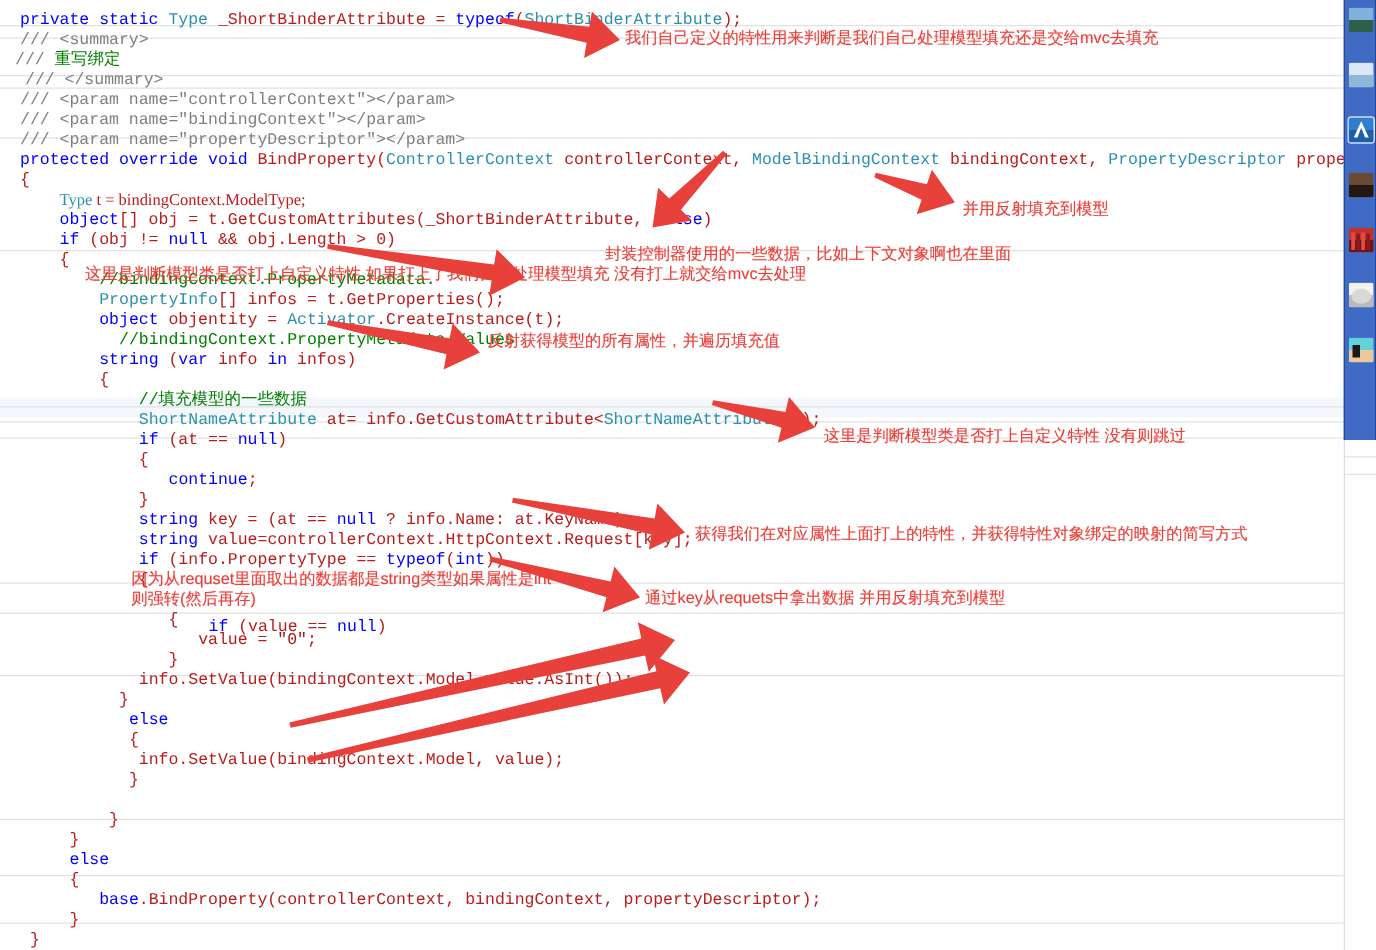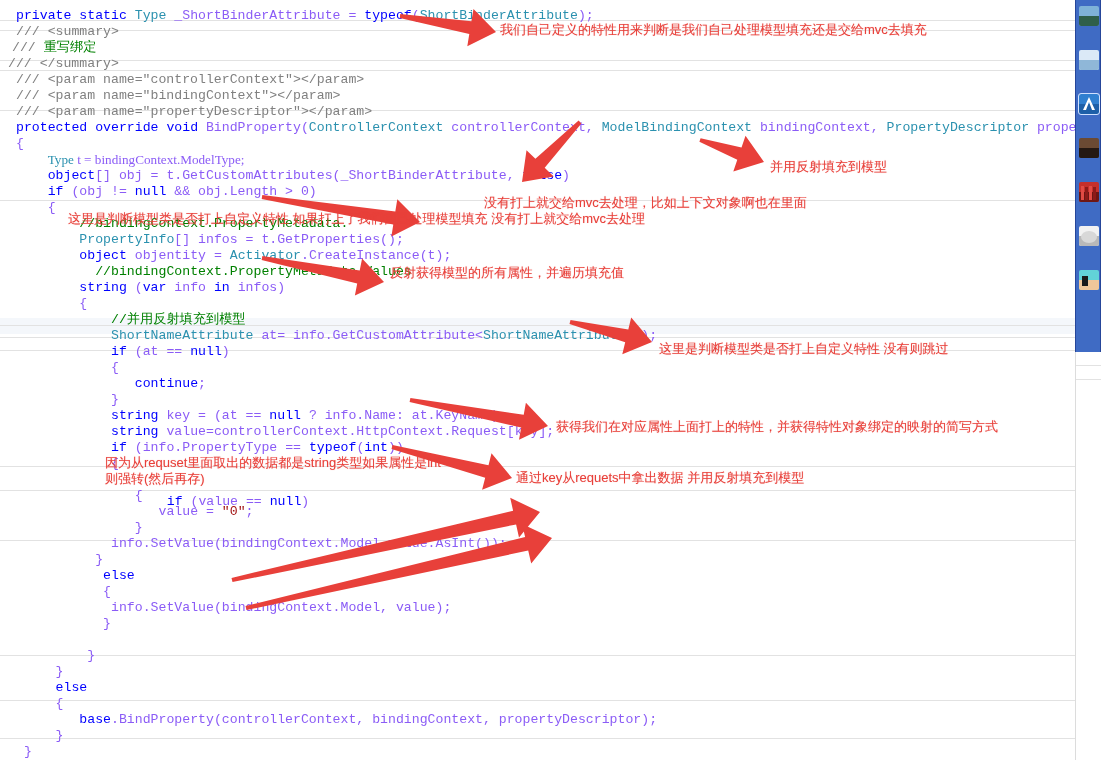--- a/index.html
+++ b/index.html
@@ -58,21 +58,21 @@
     width: 1075px;
     background: #f4f7fb;
   }
 
   
   .kw   { color: #0000ff; text-align: right; }
   .typ  { color: #2b91af; }
   .str  { color: #a31515; }
   .cmt  { color: #808080; }
   .cmtg { color: #008000; }
-  .pln  { color: #8b5cf6; }
+  .pln  { color: #b91c1c; }
 
   
   .anno {
     position: absolute;
     white-space: pre;
     font-family: "Liberation Sans", "DejaVu Sans", sans-serif;
     font-size: 13px;
     line-height: 16px;
     color: #e8403a;
     text-shadow: 0 0 1px rgba(232,64,58,0.35);
@@ -161,37 +161,37 @@
         <div class="hrule" style="top: 490px;"></div>
         <div class="hrule" style="top: 540px;"></div>
         <div class="hrule" style="top: 655px;"></div>
         <div class="hrule" style="top: 700px;"></div>
         <div class="hrule" style="top: 738px;"></div>
       </div>
     <div id="code-lines">
         <div class="code-line" style="top: 8px; left: 16px;"><span class="kw">private</span><span class="pln"> </span><span class="kw">static</span><span class="pln"> </span><span class="typ">Type</span><span class="pln"> _ShortBinderAttribute = </span><span class="kw">typeof</span><span class="pln">(</span><span class="typ">ShortBinderAttribute</span><span class="pln">);</span></div>
         <div class="code-line" style="top: 24px; left: 16px;"><span class="cmt">/// &lt;summary&gt;</span></div>
         <div class="code-line" style="top: 40px; left: 12px;"><span class="cmt">/// </span><span class="cmtg">重写绑定</span></div>
-        <div class="code-line" style="top: 56px; left: 8px;"><span class="cmt">/// &lt;/summary&gt;</span></div>
+        <div class="code-line" style="top: 56px; left: 20px;"><span class="cmt">/// &lt;/summary&gt;</span></div>
         <div class="code-line" style="top: 72px; left: 16px;"><span class="cmt">/// &lt;param name="controllerContext"&gt;&lt;/param&gt;</span></div>
         <div class="code-line" style="top: 88px; left: 16px;"><span class="cmt">/// &lt;param name="bindingContext"&gt;&lt;/param&gt;</span></div>
         <div class="code-line" style="top: 104px; left: 16px;"><span class="cmt">/// &lt;param name="propertyDescriptor"&gt;&lt;/param&gt;</span></div>
         <div class="code-line" style="top: 120px; left: 16px;"><span class="kw">protected</span><span class="pln"> </span><span class="kw">override</span><span class="pln"> </span><span class="kw">void</span><span class="pln"> BindProperty(</span><span class="typ">ControllerContext</span><span class="pln"> controllerContext, </span><span class="typ">ModelBindingContext</span><span class="pln"> bindingContext, </span><span class="typ">PropertyDescriptor</span><span class="pln"> propertyDescriptor)</span></div>
         <div class="code-line" style="top: 136px; left: 16px;"><span class="pln">{</span></div>
         <div class="code-line" style="top: 152px; left: 47.68px; font-family: Liberation Serif, serif;"><span class="typ">Type</span><span class="pln"> t = bindingContext.ModelType;</span></div>
         <div class="code-line" style="top: 168px; left: 47.68px;"><span class="kw">object</span><span class="pln">[] obj = t.GetCustomAttributes(_ShortBinderAttribute, </span><span class="kw">false</span><span class="pln">)</span></div>
         <div class="code-line" style="top: 184px; left: 47.68px;"><span class="kw">if</span><span class="pln"> (obj != </span><span class="kw">null</span><span class="pln"> &amp;&amp; obj.Length &gt; 0)</span></div>
         <div class="code-line" style="top: 200px; left: 47.68px;"><span class="pln">{</span></div>
         <div class="code-line" style="top: 216px; left: 79.36px;"><span class="cmtg">//bindingContext.PropertyMetadata.</span></div>
         <div class="code-line" style="top: 232px; left: 79.36px;"><span class="typ">PropertyInfo</span><span class="pln">[] infos = t.GetProperties();</span></div>
         <div class="code-line" style="top: 248px; left: 79.36px;"><span class="kw">object</span><span class="pln"> objentity = </span><span class="typ">Activator</span><span class="pln">.CreateInstance(t);</span></div>
         <div class="code-line" style="top: 264px; left: 95.2px;"><span class="cmtg">//bindingContext.PropertyMetadata.Values</span></div>
         <div class="code-line" style="top: 280px; left: 79.36px;"><span class="kw">string</span><span class="pln"> (</span><span class="kw">var</span><span class="pln"> info </span><span class="kw">in</span><span class="pln"> infos)</span></div>
         <div class="code-line" style="top: 296px; left: 79.36px;"><span class="pln">{</span></div>
-        <div class="code-line" style="top: 312px; left: 111.04px;"><span class="cmtg">//并用反射填充到模型</span></div>
+        <div class="code-line" style="top: 312px; left: 111.04px;"><span class="cmtg">//填充模型的一些数据</span></div>
         <div class="code-line" style="top: 328px; left: 111.04px;"><span class="typ">ShortNameAttribute</span><span class="pln"> at= info.GetCustomAttribute&lt;</span><span class="typ">ShortNameAttribute</span><span class="pln">&gt;();</span></div>
         <div class="code-line" style="top: 344px; left: 111.04px;"><span class="kw">if</span><span class="pln"> (at == </span><span class="kw">null</span><span class="pln">)</span></div>
         <div class="code-line" style="top: 360px; left: 111.04px;"><span class="pln">{</span></div>
         <div class="code-line" style="top: 376px; left: 134.8px;"><span class="kw">continue</span><span class="pln">;</span></div>
         <div class="code-line" style="top: 392px; left: 111.04px;"><span class="pln">}</span></div>
         <div class="code-line" style="top: 408px; left: 111.04px;"><span class="kw">string</span><span class="pln"> key = (at == </span><span class="kw">null</span><span class="pln"> ? info.Name: at.KeyName);</span></div>
         <div class="code-line" style="top: 424px; left: 111.04px;"><span class="kw">string</span><span class="pln"> value=controllerContext.HttpContext.Request[key];</span></div>
         <div class="code-line" style="top: 440px; left: 111.04px;"><span class="kw">if</span><span class="pln"> (info.PropertyType == </span><span class="kw">typeof</span><span class="pln">(</span><span class="kw">int</span><span class="pln">))</span></div>
         <div class="code-line" style="top: 456px; left: 111.04px;"><span class="pln">{</span></div>
         <div class="code-line" style="top: 494px; left: 134.8px; padding-left: 32px;"><span class="kw">if</span><span class="pln"> (value == </span><span class="kw">null</span><span class="pln">)</span></div>
@@ -225,21 +225,21 @@
         <polygon points="409.6,401.9 521.2,427.6 519.0,439.7 548.0,426.0 525.9,402.7 523.7,414.8 410.4,398.1" fill="#e8403a"></polygon>
         <polygon points="391.5,448.9 485.2,477.8 482.1,489.7 512.0,478.0 491.5,453.2 488.5,465.2 392.5,445.1" fill="#e8403a"></polygon>
         <polygon points="232.5,582.1 516.1,524.4 519.0,537.4 540.0,512.0 510.2,497.8 513.1,510.8 231.5,577.9" fill="#e8403a"></polygon>
         <polygon points="246.5,610.0 528.2,550.6 531.2,563.6 552.0,538.0 522.1,524.0 525.1,537.0 245.5,606.0" fill="#e8403a"></polygon>
       </svg>
     </div>
 
   <div id="annotations-layer">
       <div class="anno" style="left: 500px; top: 22px;">我们自己定义的特性用来判断是我们自己处理模型填充还是交给mvc去填充</div>
       <div class="anno" style="left: 770px; top: 159px;">并用反射填充到模型</div>
-      <div class="anno" style="left: 484px; top: 195px;">没有打上就交给mvc去处理，比如上下文对象啊也在里面</div>
+      <div class="anno" style="left: 484px; top: 195px;">封装控制器使用的一些数据，比如上下文对象啊也在里面</div>
       <div class="anno" style="left: 68px; top: 211px;">这里是判断模型类是否打上自定义特性 如果打上了我们自己处理模型填充 没有打上就交给mvc去处理</div>
       <div class="anno" style="left: 390px; top: 265px;">反射获得模型的所有属性，并遍历填充值</div>
       <div class="anno" style="left: 659px; top: 341px;">这里是判断模型类是否打上自定义特性 没有则跳过</div>
       <div class="anno" style="left: 556px; top: 419px;">获得我们在对应属性上面打上的特性，并获得特性对象绑定的映射的简写方式</div>
       <div class="anno" style="left: 105px; top: 455px;">因为从requset里面取出的数据都是string类型如果属性是int</div>
       <div class="anno" style="left: 105px; top: 471px;">则强转(然后再存)</div>
       <div class="anno" style="left: 516px; top: 470px;">通过key从requets中拿出数据 并用反射填充到模型</div>
     </div>
 
   <div id="sidebar">

